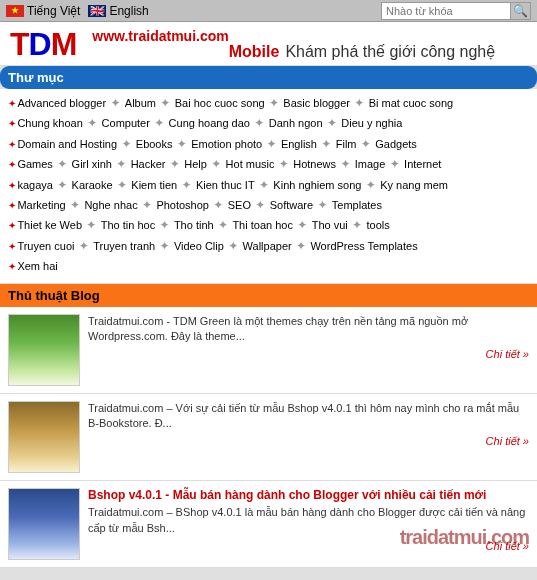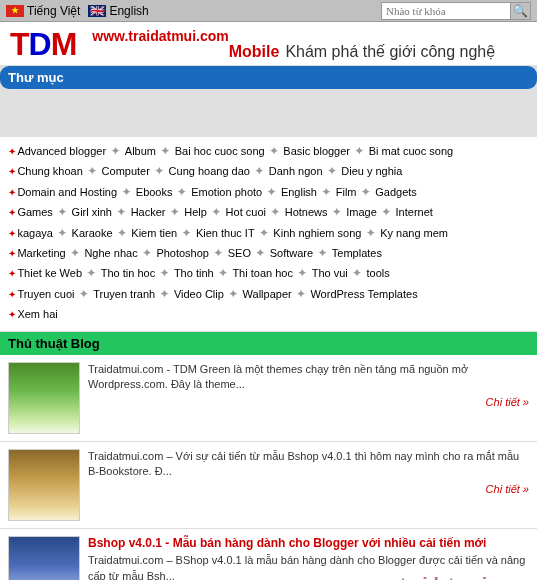--- a/index.html
+++ b/index.html
@@ -69,21 +69,20 @@
       align-items: center;
     }
     .search-input {
       width: 130px;
       height: 18px;
       border: 1px solid #999;
       font-size: 11px;
       padding: 0 4px;
       color: #999;
       background: #fff;
-      font-family: Liberation Serif, serif;
     }
     .search-btn {
       width: 20px;
       height: 18px;
       background: #c0c0c0;
       border: 1px solid #999;
       border-left: none;
       cursor: pointer;
       display: flex;
       align-items: center;
@@ -137,35 +136,34 @@
     .section-header {
       background: #1a6bbf;
       color: #fff;
       font-weight: bold;
       font-size: 13px;
       padding: 4px 8px;
       margin-bottom: 0;
       border-radius: 9px;
     }
     .section-header-yellow {
-      background: #22c55e;
+      background: #f97316;
       color: #000;
       font-weight: bold;
       font-size: 13px;
       padding: 4px 8px;
       margin-bottom: 0;
     }
 
     
     .thu-muc {
       background: #fff;
       padding: 4px 8px 6px 8px;
       border-bottom: 1px solid #ddd;
       line-height: 1.7;
-      margin-top: 48px;
     }
     .thu-muc a {
       color: #000;
       text-decoration: none;
       font-size: 11px;
     }
     .thu-muc .bullet {
       color: #cc0000;
       margin-right: 1px;
       font-size: 10px;
@@ -342,21 +340,21 @@
   <span class="separator"> ✦ </span>
   <span><a href="#">Gadgets</a></span><br>
   <span><span class="bullet">✦</span><a href="#">Games</a></span>
   <span class="separator"> ✦ </span>
   <span><a href="#">Girl xinh</a></span>
   <span class="separator"> ✦ </span>
   <span><a href="#">Hacker</a></span>
   <span class="separator"> ✦ </span>
   <span><a href="#">Help</a></span>
   <span class="separator"> ✦ </span>
-  <span><a href="#">Hot cuoi</a></span>
+  <span><a href="#">Hot music</a></span>
   <span class="separator"> ✦ </span>
   <span><a href="#">Hotnews</a></span>
   <span class="separator"> ✦ </span>
   <span><a href="#">Image</a></span>
   <span class="separator"> ✦ </span>
   <span><a href="#">Internet</a></span><br>
   <span><span class="bullet">✦</span><a href="#">kagaya</a></span>
   <span class="separator"> ✦ </span>
   <span><a href="#">Karaoke</a></span>
   <span class="separator"> ✦ </span>

